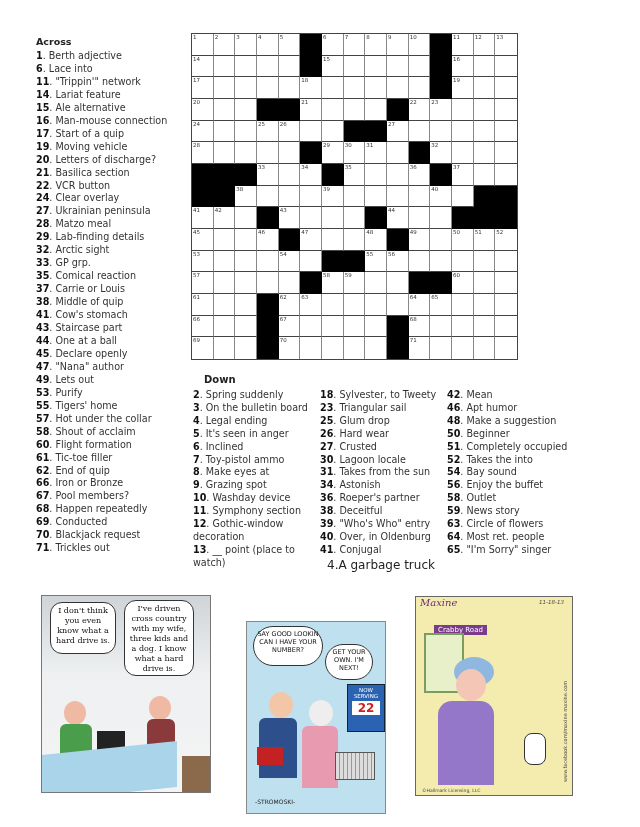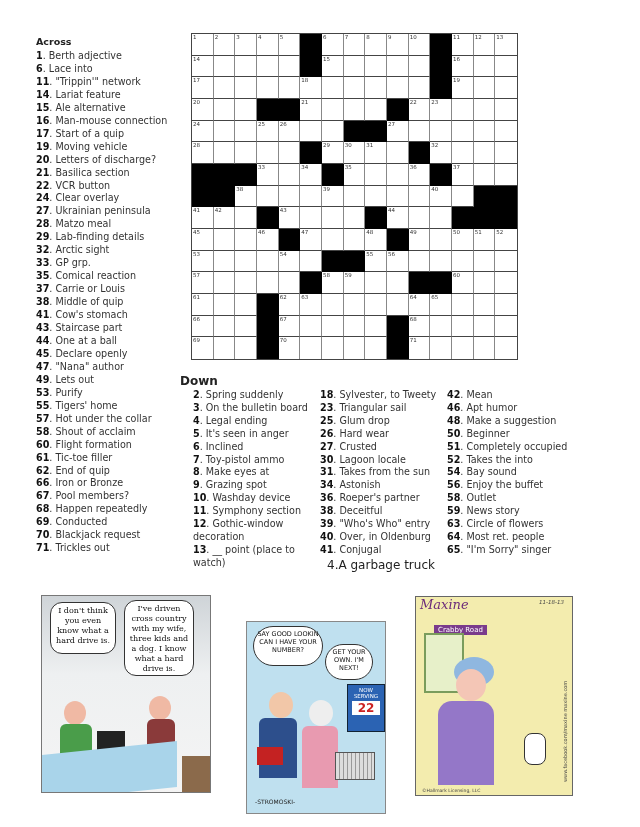--- a/index.html
+++ b/index.html
@@ -11,21 +11,21 @@
   .clue { font-size: 9.6px; line-height: 12.95px; white-space: nowrap; color: #333; }
   .clue b { color: #111; }
 
   .grid { position: absolute; left: 191px; top: 33px; width: 327px; height: 327px;
           display: grid; grid-template-columns: repeat(15, 1fr); grid-template-rows: repeat(15, 1fr);
           border: 1.5px solid #444; background: #fff; }
   .cell { border-right: 1px solid #888; border-bottom: 1px solid #444; position: relative; background: #fff; }
   .cell.blk { background: #000; border-color: #000; }
   .cell .n { position: absolute; left: 1px; top: 0px; font-size: 5.5px; color: #333; line-height: 7px; }
 
-  .down-head { position: absolute; left: 180px; top: 374px; font-weight: bold; font-size: 12px; }
+  .down-head { position: absolute; left: 204px; top: 374px; font-weight: bold; font-size: 10px; }
   .down-col { position: absolute; top: 389px; }
   .down-col .clue { line-height: 12.9px; }
   .down-col.c1 { left: 193px; width: 125px; }
   .down-col.c1 .clue { white-space: normal; }
   .down-col.c2 { left: 320px; width: 125px; }
   .down-col.c3 { left: 447px; width: 140px; }
   .answer-note { position: absolute; left: 327px; top: 558px; font-size: 12px; color: #222; }
 
   .cartoon { position: absolute; overflow: hidden; }
   .cartoon .bubble { position: absolute; background: #fff; border: 1.2px solid #333; border-radius: 12px;
@@ -521,21 +521,21 @@
   <div style="position:absolute;left:22px;top:70px;width:24px;height:26px;border-radius:50%;background:#f2c7a8;"></div>
   <div style="position:absolute;left:12px;top:96px;width:38px;height:60px;background:#2d4f8c;border-radius:6px 6px 0 0;"></div>
   <div style="position:absolute;left:10px;top:125px;width:26px;height:18px;background:#c42222;"></div>
   <div style="position:absolute;left:62px;top:78px;width:24px;height:26px;border-radius:50%;background:#eee;"></div>
   <div style="position:absolute;left:55px;top:104px;width:36px;height:62px;background:#e89ab0;border-radius:6px 6px 0 0;"></div>
   <div style="position:absolute;left:88px;top:130px;width:40px;height:28px;border:1.5px solid #555;background:repeating-linear-gradient(90deg,#ddd 0 3px,#999 3px 4px);"></div>
   <div style="position:absolute;left:8px;top:176px;font-size:6px;color:#222;">-STROMOSKI-</div>
 </div>
 
 <div class="cartoon c-c">
-  <div style="position:absolute;left:4px;top:0px;font-family:'DejaVu Serif',serif;font-style:italic;font-size:13px;color:#6b2b7a;">Maxine</div>
+  <div style="position:absolute;left:4px;top:0px;font-family:'DejaVu Serif',serif;font-style:italic;font-size:10px;color:#6b2b7a;">Maxine</div>
   <div style="position:absolute;left:18px;top:10px;background:#7a3b8c;color:#fff;font-size:7px;padding:1px 4px;margin-top:18px;">Crabby Road</div>
   <div style="position:absolute;right:8px;top:2px;font-size:5.5px;color:#444;font-style:italic;">11-18-13</div>
   <div style="position:absolute;left:8px;top:36px;width:40px;height:60px;border:2px solid #7a9c5c;background:#e7f0c9;"></div>
   <div style="position:absolute;left:38px;top:60px;width:40px;height:30px;border-radius:50%;background:#8fb7e0;"></div>
   <div style="position:absolute;left:40px;top:72px;width:30px;height:32px;border-radius:50%;background:#f4c6b6;"></div>
   <div style="position:absolute;left:22px;top:104px;width:56px;height:84px;background:#9477c8;border-radius:14px 14px 0 0;"></div>
   <div style="position:absolute;left:108px;top:136px;width:22px;height:32px;background:#fff;border:1px solid #333;border-radius:8px;"></div>
   <div style="position:absolute;right:2px;top:30px;width:8px;height:155px;writing-mode:vertical-rl;transform:rotate(180deg);font-size:5px;color:#444;">www.facebook.com/maxine   maxine.com</div>
   <div style="position:absolute;left:6px;bottom:2px;font-size:4.5px;color:#444;">©Hallmark Licensing, LLC</div>
 </div>

